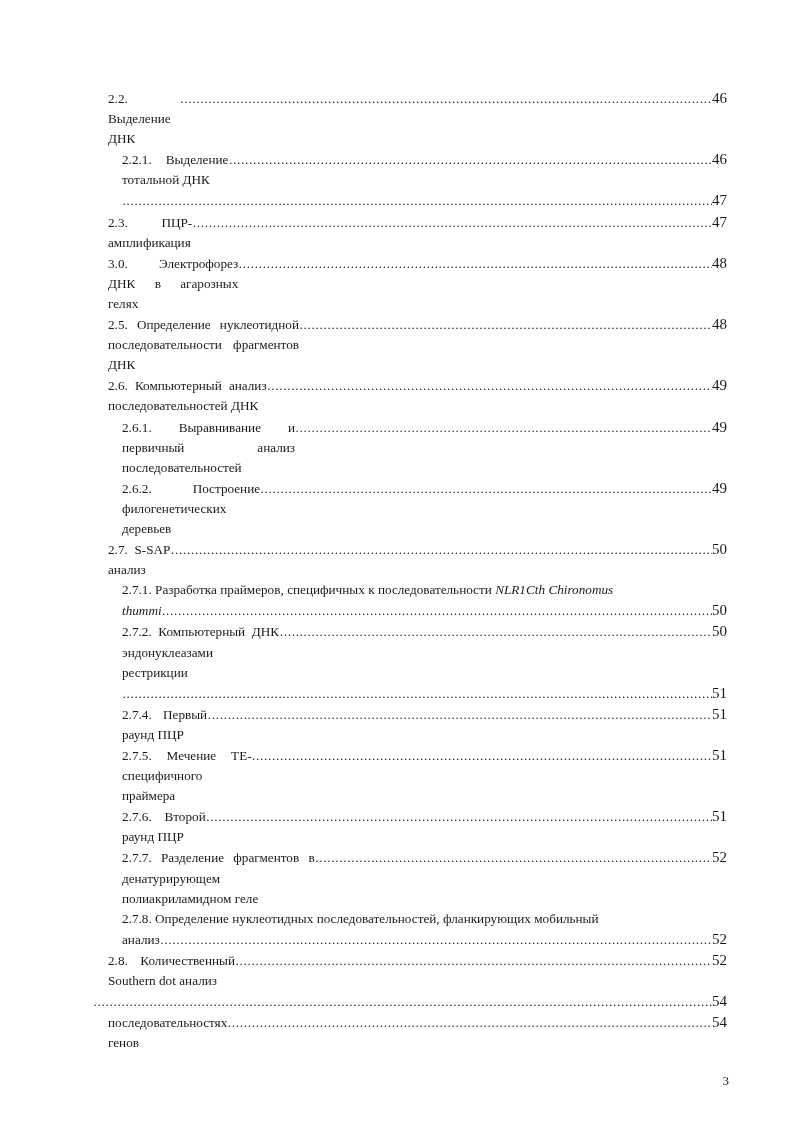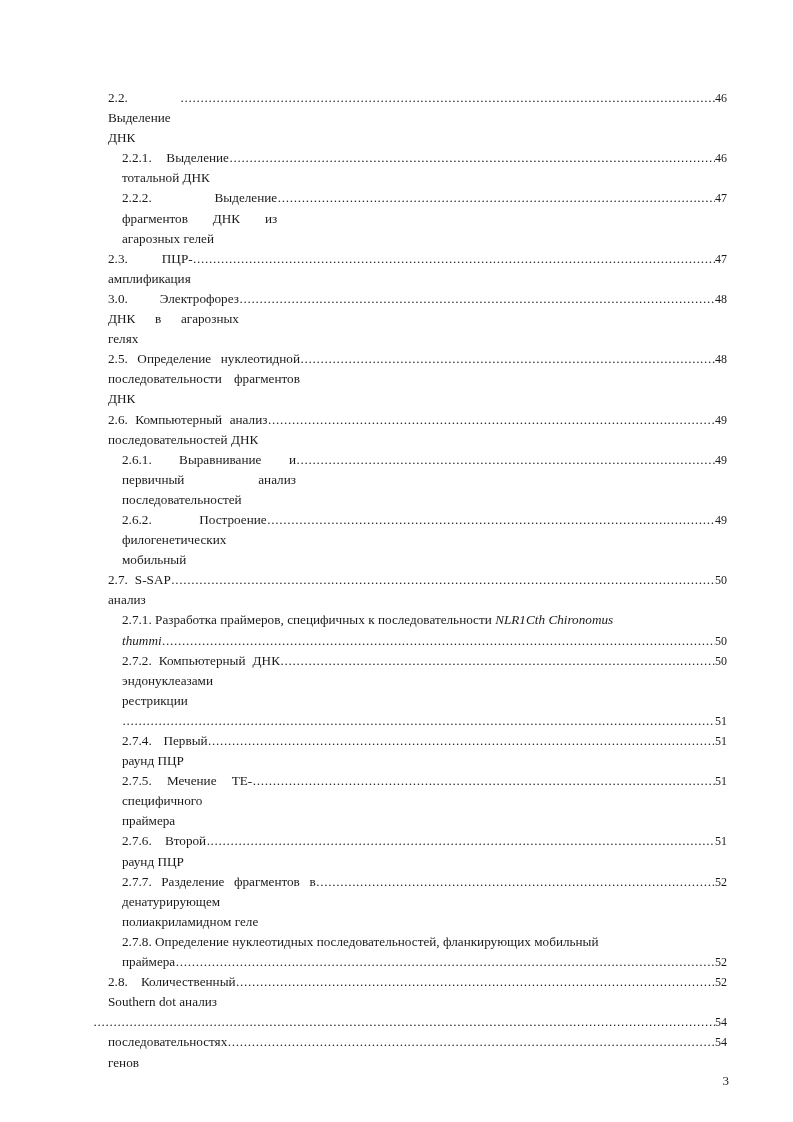--- a/index.html
+++ b/index.html
@@ -70,21 +70,21 @@
     color: #262626;
   }
   .row .leader::before {
     content: "........................................................................"
              "........................................................................"
              "........................................................................";
   }
   .row .pg {
     flex: 0 0 auto;
     text-align: right;
-    font-size: 12px;
+    font-size: 15px;
     padding-left: 0px;
   }
 
   
   .headline {
     display: block;
     white-space: pre-wrap;
   }
 
   i, .it {
@@ -114,21 +114,20 @@
       </div>
       <div class="entry lvl3">
         <div class="row">
           <span class="txt">2.2.1. Выделение тотальной ДНК </span>
           <span class="leader"></span>
           <span class="pg">46</span>
         </div>
       </div>
       <div class="entry lvl3">
         <div class="row">
-          <span class="txt">2.2.2. Выделение фрагментов ДНК из агарозных гелей</span>
           <span class="leader"></span>
           <span class="pg">47</span>
         </div>
       </div>
       <div class="entry lvl2">
         <div class="row">
           <span class="txt">2.3. ПЦР-амплификация </span>
           <span class="leader"></span>
           <span class="pg">47</span>
         </div>
@@ -156,21 +155,21 @@
       </div>
       <div class="entry lvl3">
         <div class="row">
           <span class="txt">2.6.1. Выравнивание и первичный анализ последовательностей </span>
           <span class="leader"></span>
           <span class="pg">49</span>
         </div>
       </div>
       <div class="entry lvl3">
         <div class="row">
-          <span class="txt">2.6.2. Построение филогенетических мобильный </span>
+          <span class="txt">2.6.2. Построение филогенетических деревьев </span>
           <span class="leader"></span>
           <span class="pg">49</span>
         </div>
       </div>
       <div class="entry lvl2">
         <div class="row">
           <span class="txt">2.7. S-SAP анализ</span>
           <span class="leader"></span>
           <span class="pg">50</span>
         </div>
@@ -220,21 +219,21 @@
       <div class="entry lvl3">
         <div class="row">
           <span class="txt">2.7.7. Разделение фрагментов в денатурирующем полиакриламидном геле </span>
           <span class="leader"></span>
           <span class="pg">52</span>
         </div>
       </div>
       <div class="entry lvl3">
         <div class="headline"><span>2.7.8. Определение нуклеотидных последовательностей, фланкирующих мобильный</span></div>
         <div class="row">
-          <span class="txt"><span>праймера </span></span>
+          <span class="txt"><span>анализ </span></span>
           <span class="leader"></span>
           <span class="pg">52</span>
         </div>
       </div>
       <div class="entry lvl2">
         <div class="row">
           <span class="txt">2.8. Количественный Southern dot анализ</span>
           <span class="leader"></span>
           <span class="pg">52</span>
         </div>

